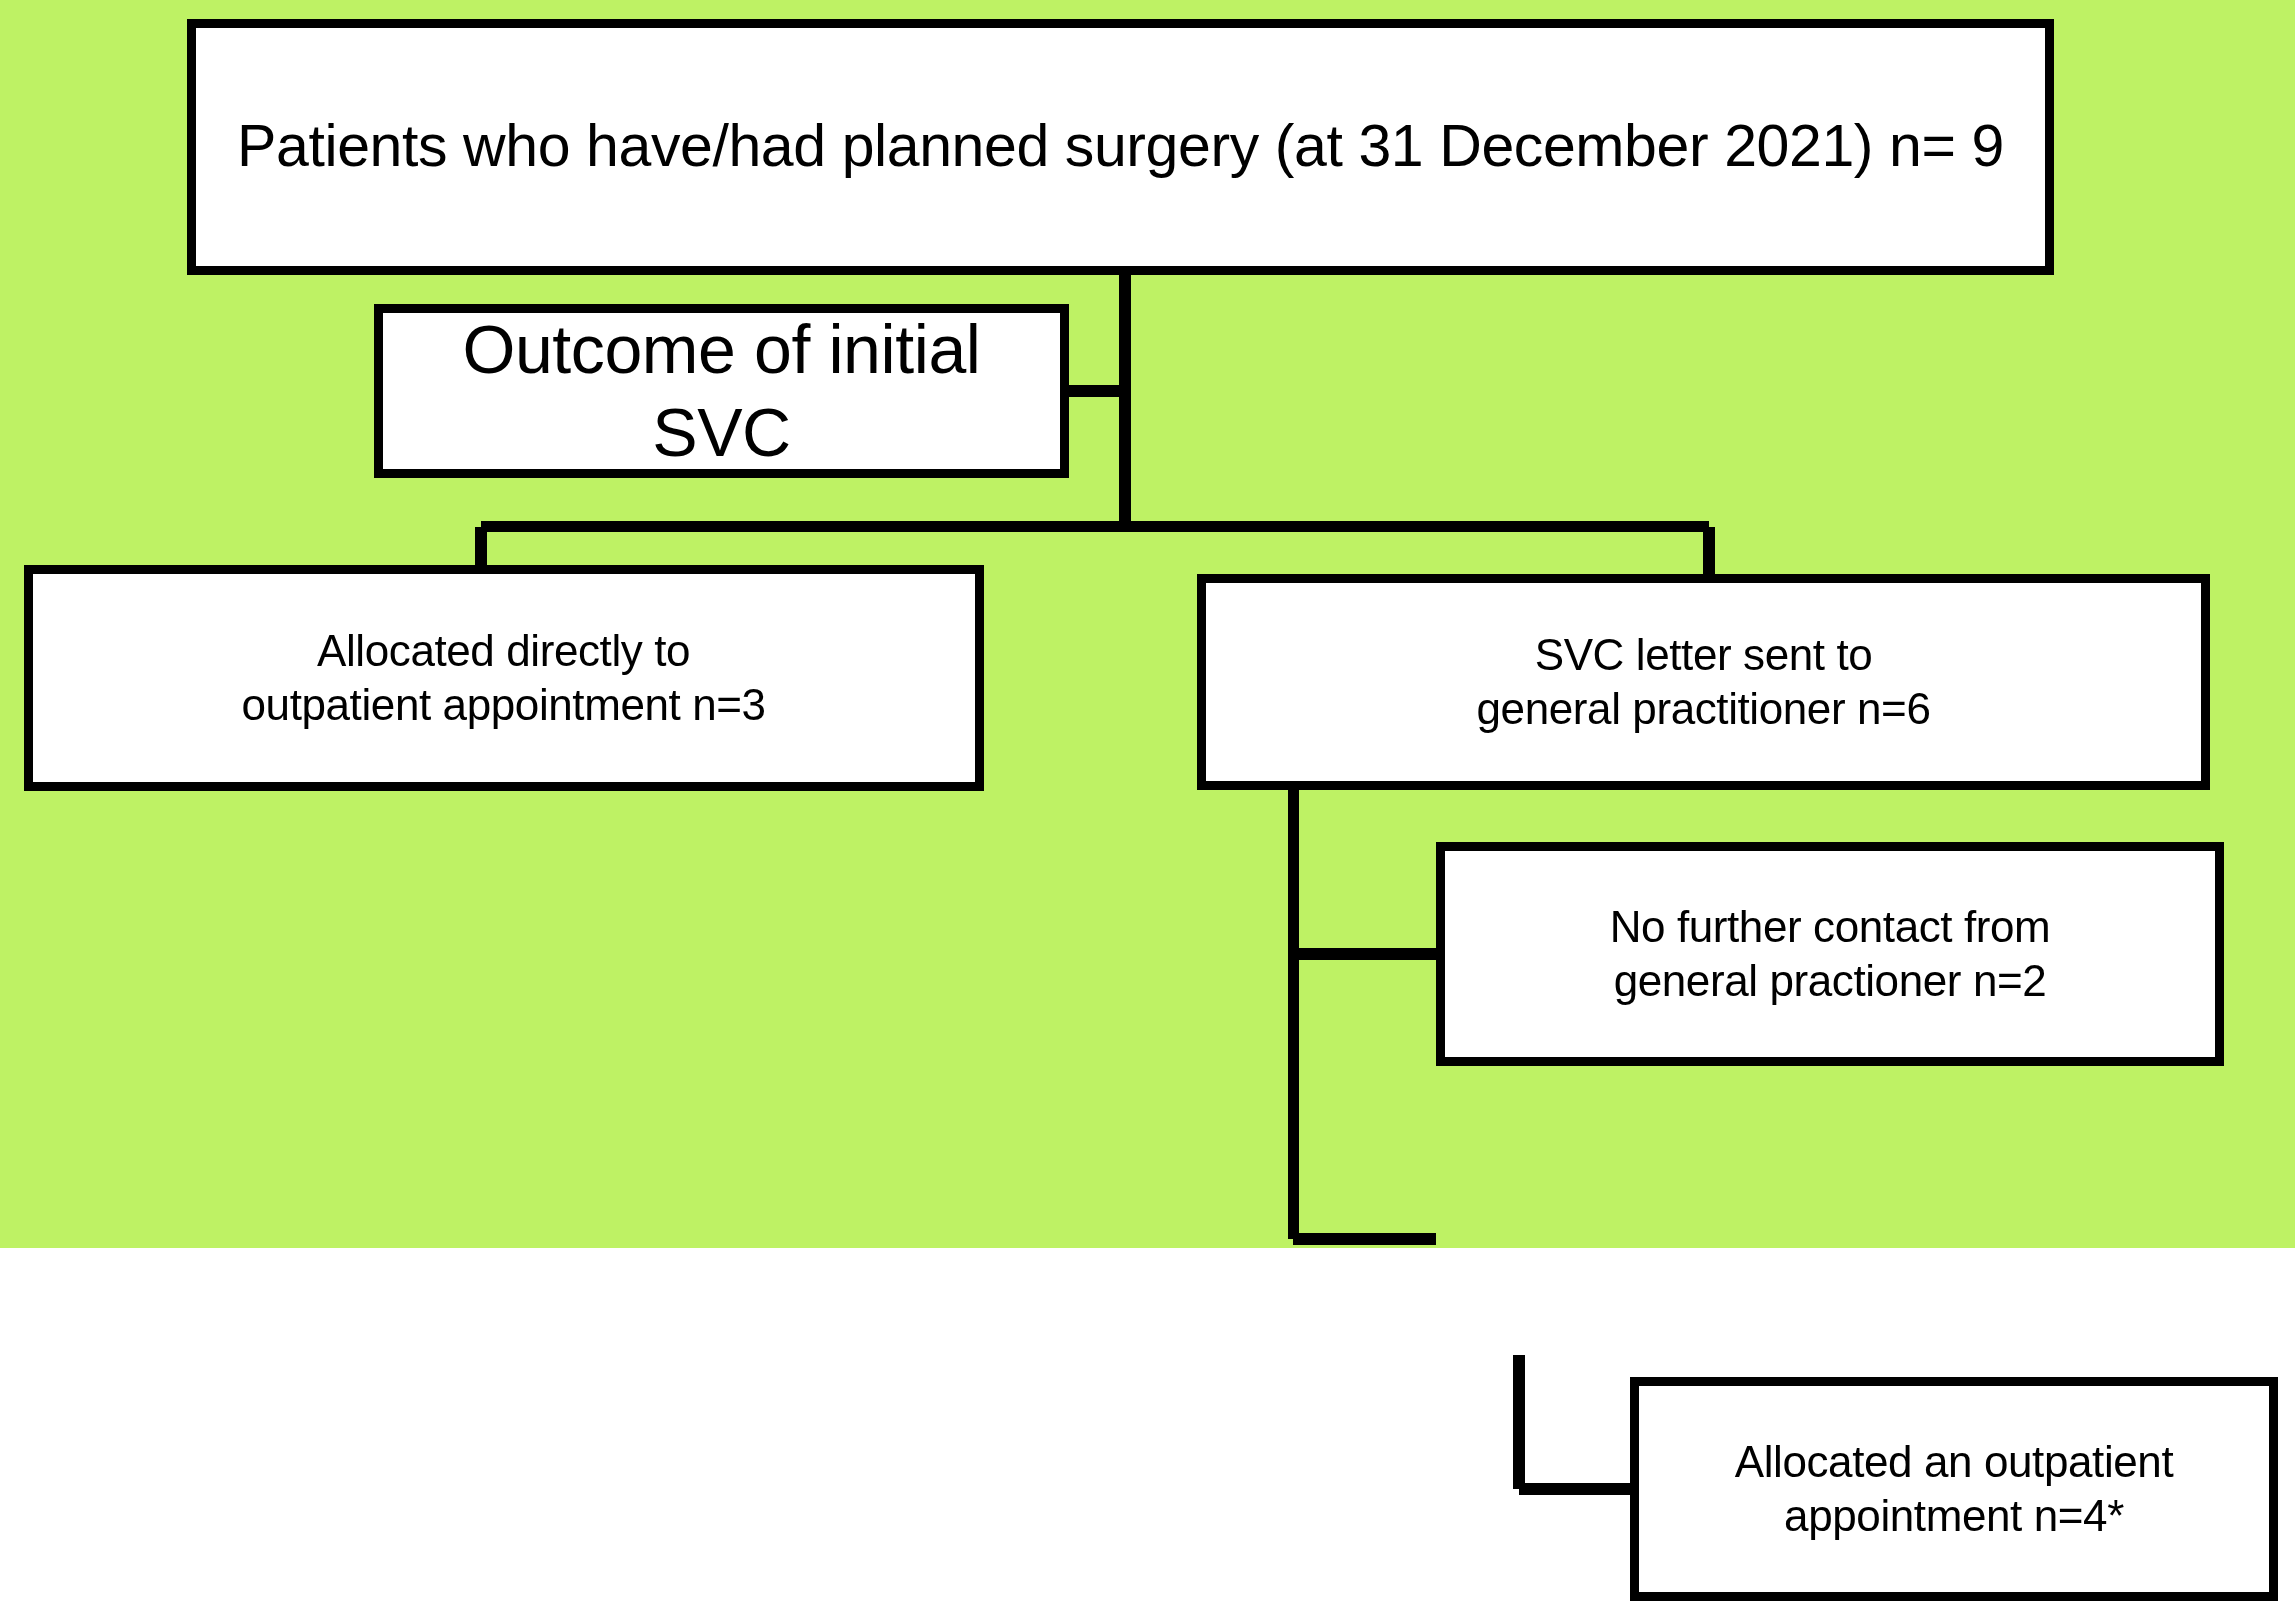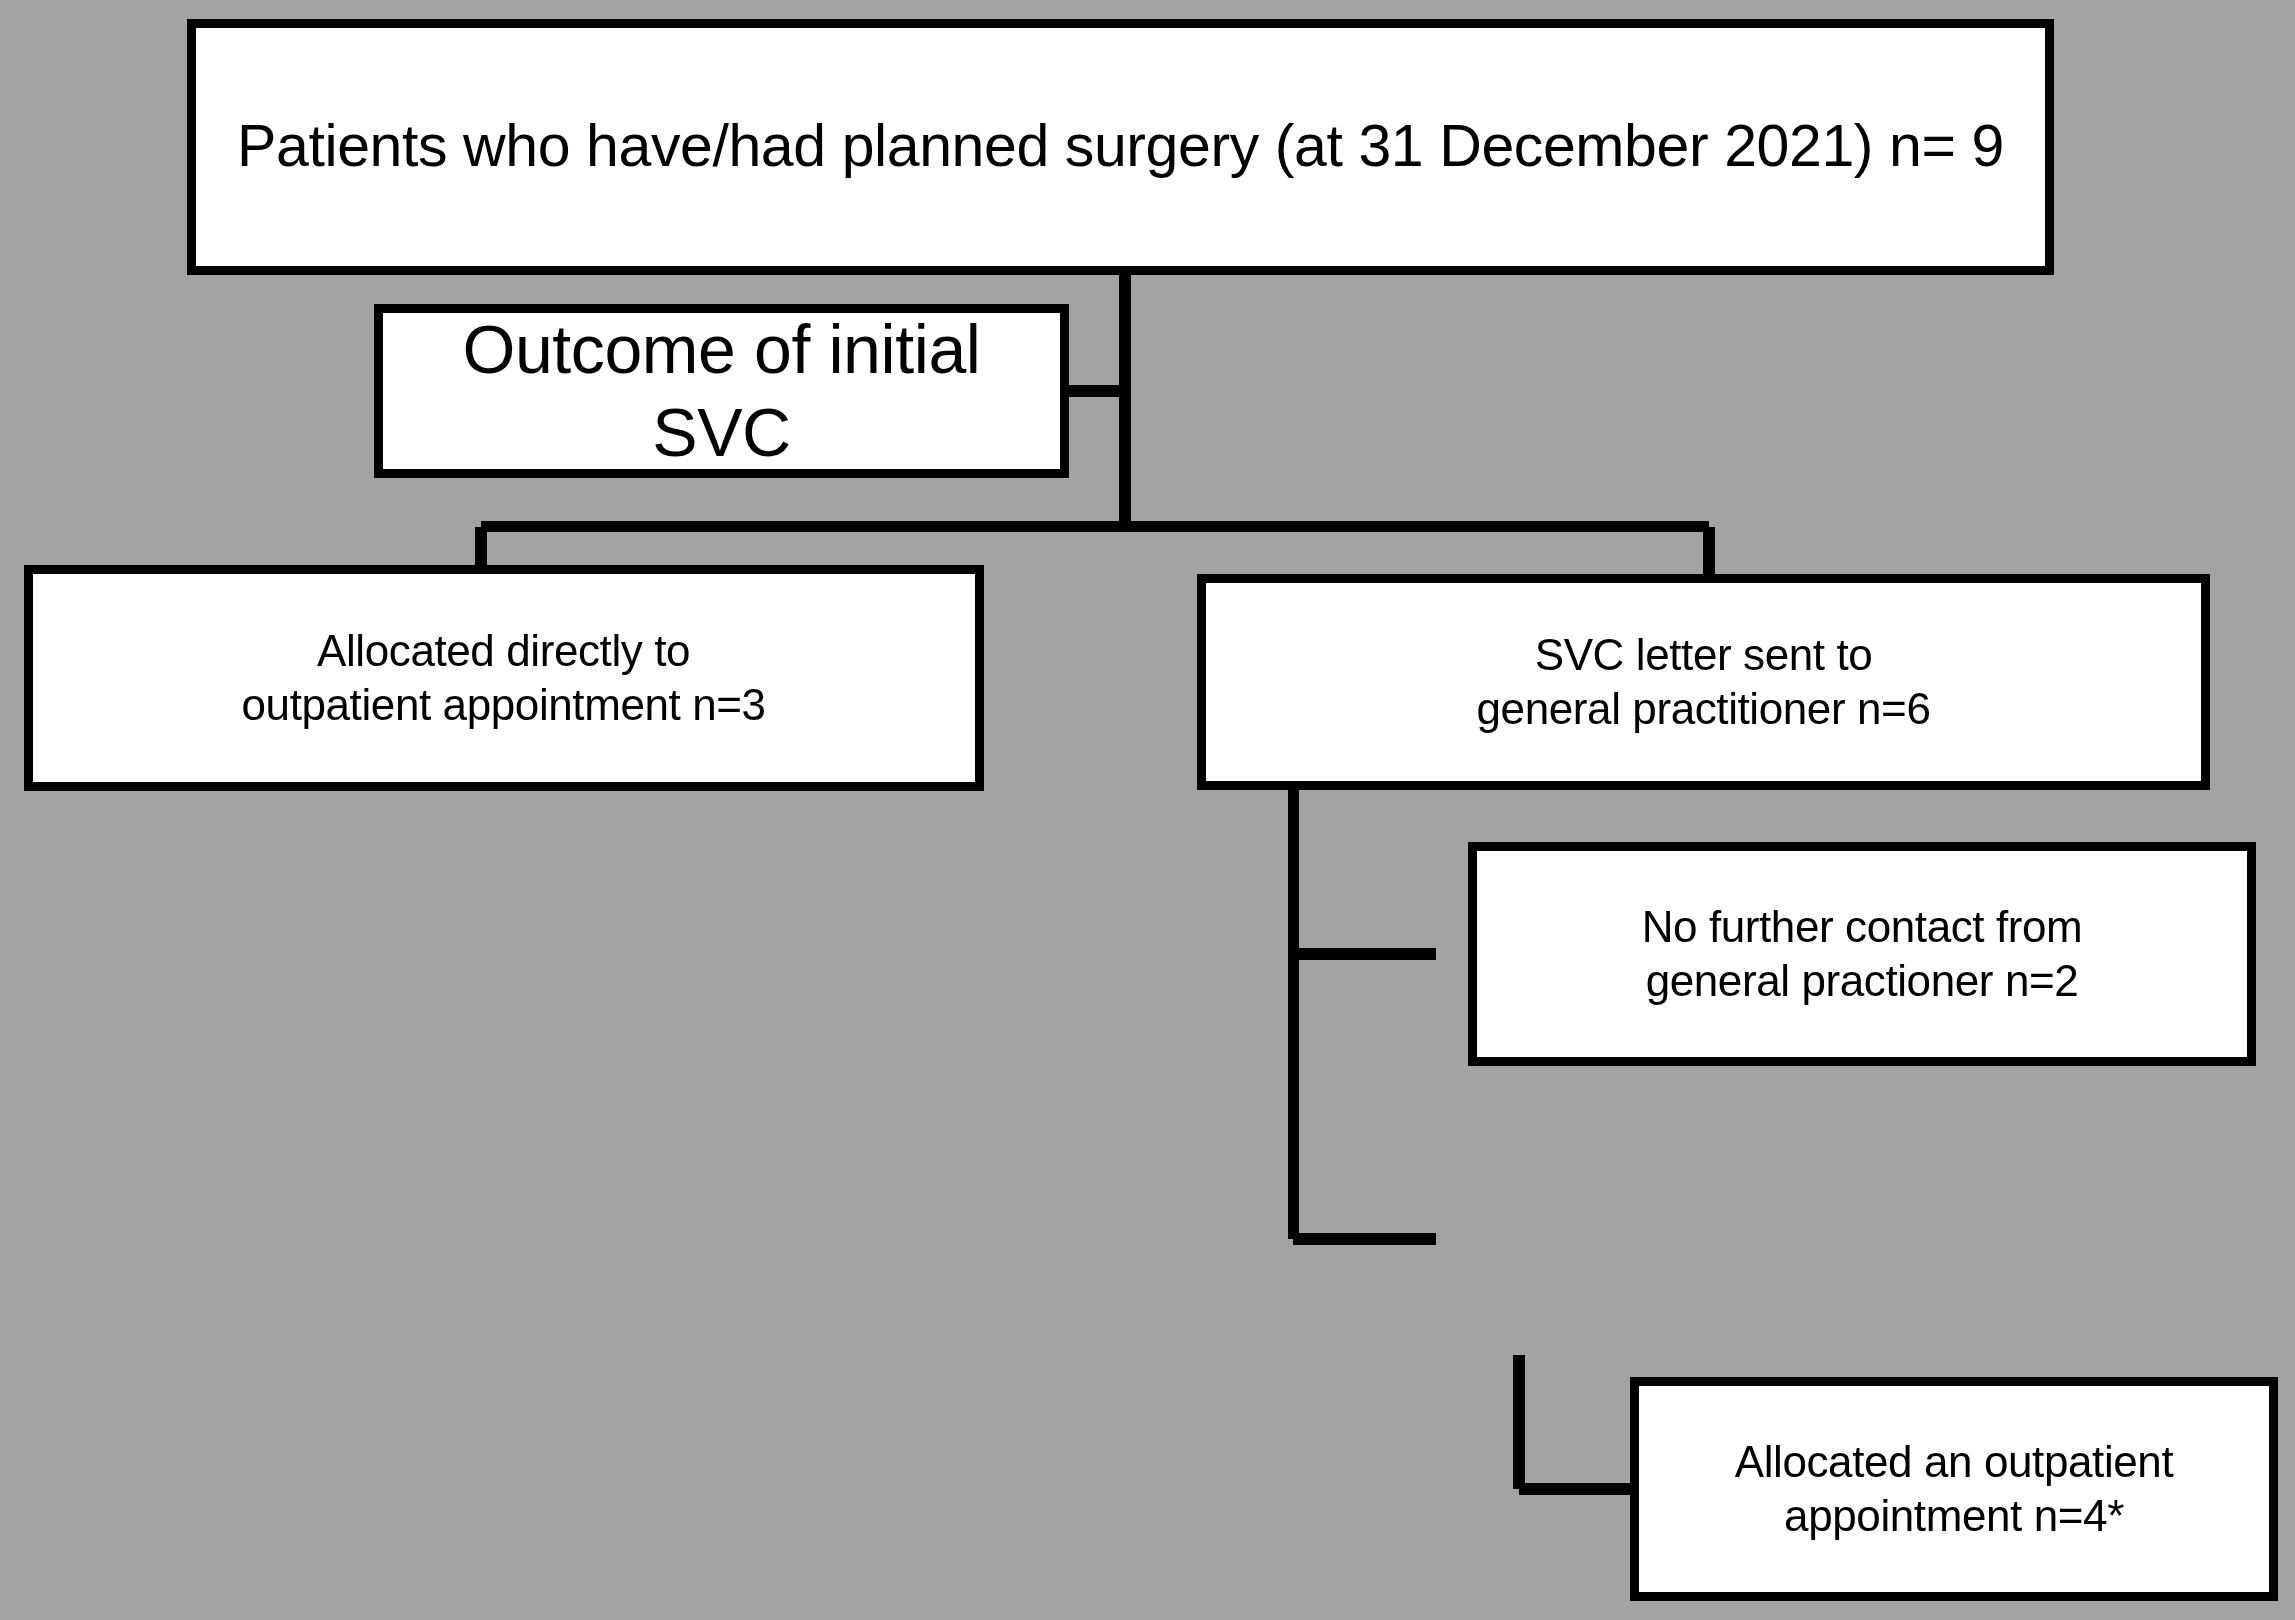--- a/index.html
+++ b/index.html
@@ -10,22 +10,22 @@
   }
   body {
     width: 2295px;
     height: 1620px;
     overflow: hidden;
     font-family: "Liberation Sans", sans-serif;
   }
   #flow-root {
     position: relative;
     width: 2295px;
-    height: 1620px;
-    background: #a3a3a3;
+    height: 1248px;
+    background: #bef264;
   }
   svg.flow-svg {
     position: absolute;
     left: 0;
     top: 0;
     width: 2295px;
     height: 1620px;
     display: block;
   }
   .node-box {
@@ -50,21 +50,21 @@
   }
   
   #node-root        { left: 187px;  top: 19.4px;   width: 1867px; height: 256px; }
   #node-root .node-label { font-size: 59px; }
 
   #node-outcome     { left: 374px;  top: 304px;  width: 695px;  height: 174px; }
   #node-outcome .node-label { font-size: 68px; }
 
   #node-direct      { left: 23.6px;   top: 565px;  width: 960px; height: 226px; }
   #node-svcletter   { left: 1197px; top: 574px;  width: 1013px; height: 216px; }
-  #node-nocontact   { left: 1436px; top: 842px;  width: 788px;  height: 224px; margin-left: 32px; }
+  #node-nocontact   { left: 1436px; top: 842px;  width: 788px;  height: 224px; }
   #node-subsequent  { left: 1436px; top: 1134px; width: 788px;  height: 221px; }
   #node-allocated   { left: 1630px; top: 1377px; width: 648px;  height: 224px; }
 </style>
 </head>
 <body>
 
 <div id="flow-root">
 
   <svg class="flow-svg" viewBox="0 0 2720 1920" aria-hidden="true">
     <g stroke="#000000" stroke-width="14" fill="none" shape-rendering="crispEdges">

